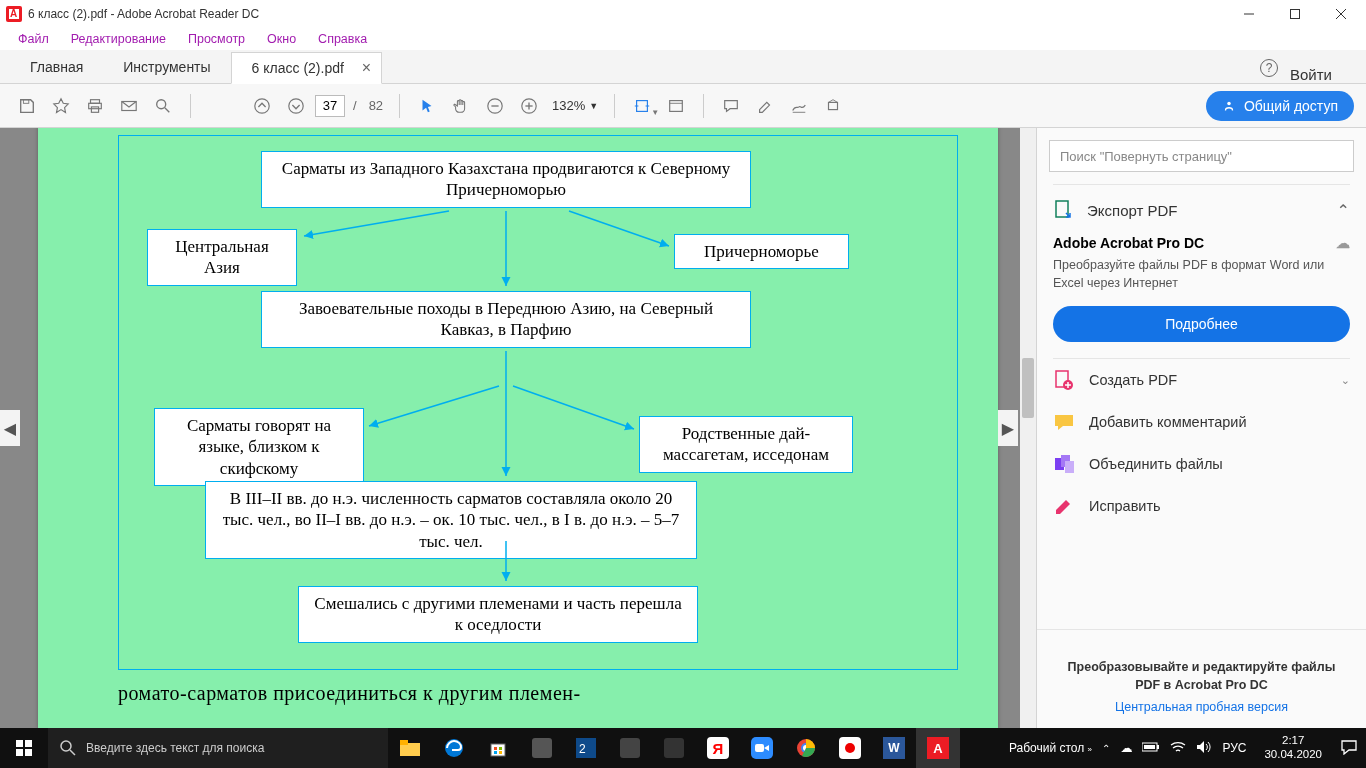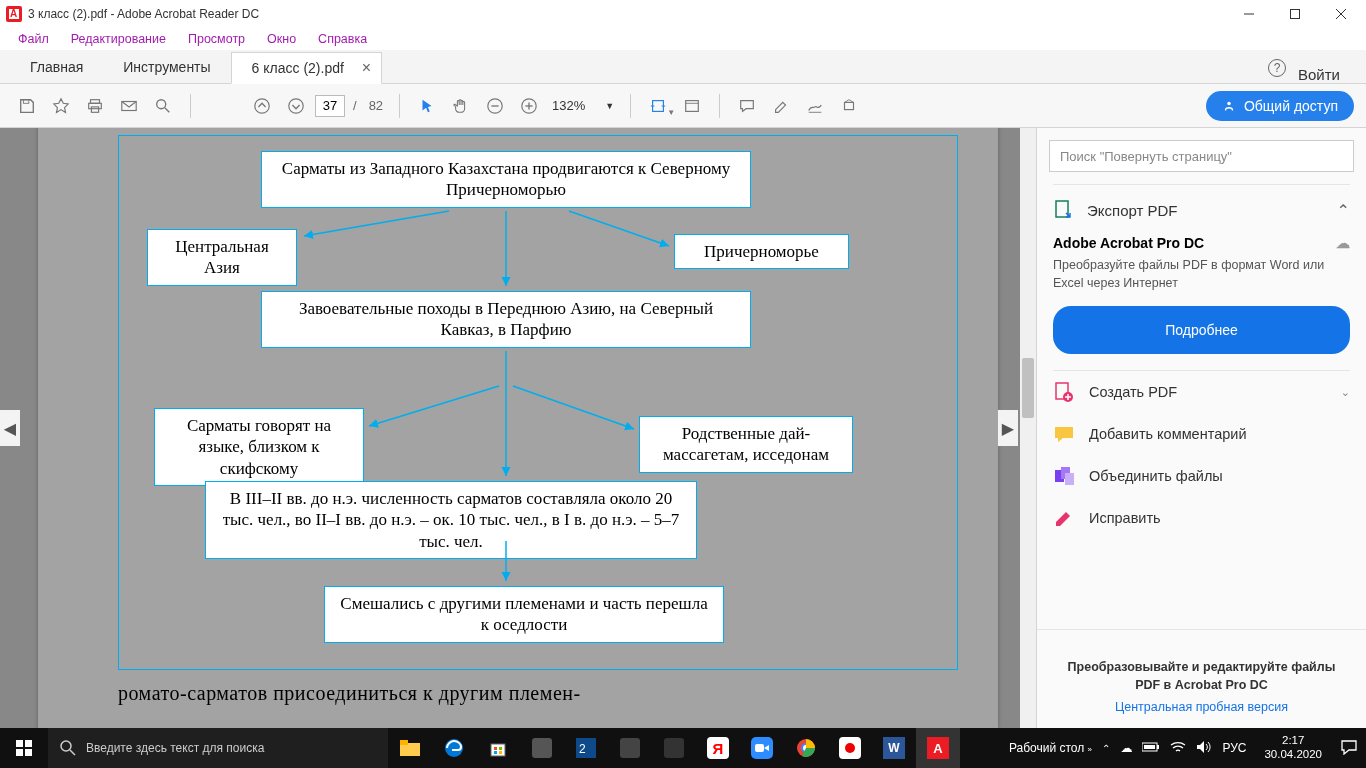--- a/index.html
+++ b/index.html
@@ -20,58 +20,58 @@
 .menubar .mitem { padding: 2px 10px; cursor: pointer; color: #a21caf; }
 
 
 .tabbar { height: 34px; display: flex; align-items: flex-end; border-bottom: 1px solid #d4d4d4; padding: 0 10px; background: #f4f4f4; }
 .tab { height: 32px; padding: 0 20px; display: flex; align-items: center; font-size: 14px; color: #333; cursor: pointer; position:relative; }
 .tab.doc { background: #fff; border: 1px solid #d4d4d4; border-bottom: 1px solid #fff; margin-bottom:-1px; gap:18px; padding-right:10px;}
 .tab.doc .close { font-size: 16px; color: #666; }
 .tabbar .spacer { flex: 1; }
 .help-btn { width: 30px; height: 30px; display: flex; align-items:center; justify-content:center; margin-right:6px;}
 .help-btn .qm{ width:18px;height:18px;border-radius:50%;border:1.5px solid #666; display:flex;align-items:center;justify-content:center;font-size:12px;color:#666;}
-.login-link { font-size:15px; color:#333; margin-right:16px; cursor:pointer;}
+.login-link { font-size:15px; color:#333; margin-right:24px; cursor:pointer;}
 
 
 .toolbar { height: 44px; display: flex; align-items: center; padding: 0 12px; border-bottom: 1px solid #d4d4d4; gap: 4px; background: #f7f7f7; }
 .tbtn { width: 30px; height: 30px; display:flex;align-items:center;justify-content:center; cursor:pointer; color:#555; position:relative;}
 .tbtn svg { width:18px; height:18px; }
 .tsep { width:1px; height:24px; background:#ccc; margin:0 8px; }
 .pagefield { width:30px; height:22px; border:1px solid #bbb; text-align:center; font-size:13px; }
 .pagesep { font-size:13px; color:#666; margin:0 4px;}
-.zoomsel { font-size:13px; color:#333; display:flex;align-items:center; gap:20px; margin:18px 4px;}
+.zoomsel { font-size:13px; color:#333; display:flex;align-items:center; gap:4px; margin:18px 4px;}
 .share-btn { margin-left:auto; background:#2680eb; color:#fff; height:30px; border-radius:15px; padding:0 16px; display:flex;align-items:center; gap:8px; font-size:14px; cursor:pointer;}
 .share-btn svg{width:14px;height:14px;}
 
 
 .main { display:flex; height: calc(768px - 28px - 22px - 34px - 44px - 40px); }
 .docview { flex:1; background:#888; position:relative; display:flex; justify-content:center; overflow:hidden;}
 .page-navbtn { position:absolute; top:50%; transform:translateY(-50%); width:20px; height:36px; background:rgba(255,255,255,0.9); display:flex;align-items:center;justify-content:center; color:#555; cursor:pointer; z-index:5;}
 .page-navbtn.left{left:0;} .page-navbtn.right{right:0;}
 .vscroll { position:absolute; right:0; top:0; width:16px; height:100%; background:#f0f0f0;}
 .vscroll .thumb{ position:absolute; left:2px; width:12px; background:#c0c0c0; border-radius:2px;}
-.page { background:#a3a3a3; width: 960px; margin-top:-3px; box-shadow:0 1px 4px rgba(0,0,0,0.3); position:relative; padding: 10px 40px 12px 80px; font-family: "Times New Roman", Georgia, serif;}
+.page { background:#86efac; width: 960px; margin-top:-3px; box-shadow:0 1px 4px rgba(0,0,0,0.3); position:relative; padding: 10px 40px 12px 80px; font-family: "Times New Roman", Georgia, serif;}
 .diagram { border: 1.5px solid #00aeef; padding: 2px; position:relative; height: 535px; }
 .dbox { position:absolute; border:1.5px solid #00aeef; background:#fff; text-align:center; font-size:17px; line-height:1.25; padding:6px 10px; font-family: Georgia, "Times New Roman", serif;}
 .ptext { font-size:20px; font-family: Georgia, "Times New Roman", serif; margin-top:12px; letter-spacing:0.5px;}
 
 
 .sidebar { width: 330px; border-left:1px solid #d4d4d4; background:#fafafa; display:flex; flex-direction:column; }
 .searchbox { margin:12px; height:32px; border:1px solid #ccc; padding:0 10px; font-size:13px; display:flex;align-items:center; color:#888; background:#fff;}
 .panel{ padding:0 16px;}
 .panel-head{display:flex;align-items:center; gap:12px; padding:14px 0; cursor:pointer;}
 .panel-head .picon{width:22px;height:22px;display:flex;align-items:center;justify-content:center;}
 .panel-head .ptitle{font-size:15px;color:#333;flex:1;}
 .panel-head .chev{color:#666;}
 .pdivider{height:1px;background:#e5e5e5;margin:0 16px;}
 .panel-body{padding:0 0 16px 0;}
 .prodtitle{font-weight:600;font-size:14px;margin-bottom:6px;display:flex;justify-content:space-between;align-items:center;}
 .proddesc{font-size:12.5px;color:#555;line-height:1.4;margin-bottom:14px;}
-.bluebtn{background:#1473e6;color:#fff;height:48px;border-radius:18px;display:flex;align-items:center;justify-content:center;font-size:14px;cursor:pointer;}
+.bluebtn{background:#1473e6;color:#fff;height:36px;border-radius:18px;display:flex;align-items:center;justify-content:center;font-size:14px;cursor:pointer;}
 .tool-item{display:flex;align-items:center;gap:14px;padding:10px 0;cursor:pointer;}
 .tool-item .ticon{width:22px;height:22px;}
 .tool-item .tlabel{font-size:14.5px;color:#333;flex:1;}
 .promo{margin-top:auto;border-top:1px solid #e5e5e5;padding:14px 20px;text-align:center;}
 .promo .pt{font-size:12.5px;font-weight:600;color:#333;line-height:1.4;margin-top:15px;}
 .promo .pl{font-size:12.5px;color:#1473e6;margin-top:6px;cursor:pointer;}
 
 
 .taskbar{height:40px;background:#101010;display:flex;align-items:center;color:#fff;font-size:12px;}
 .task-start{width:48px;height:40px;display:flex;align-items:center;justify-content:center;}
@@ -81,21 +81,21 @@
 .task-spacer{flex:1;}
 .tray{display:flex;align-items:center;gap:10px;padding:0 8px;}
 .tray .ttxt{font-size:12px;color:#fff;}
 .clock{text-align:center;font-size:11.5px;line-height:1.2;padding:0 8px;}
 </style>
 </head>
 <body>
 
 <div class="titlebar">
   <div class="icon-pdf"></div>
-  <div class="title-text">3 класс (2).pdf - Adobe Acrobat Reader DC</div>
+  <div class="title-text">6 класс (2).pdf - Adobe Acrobat Reader DC</div>
   <div class="spacer"></div>
   <div class="win-btn">
       <svg viewBox="0 0 10 10">
         <line x1="0" y1="5" x2="10" y2="5" stroke="#333" stroke-width="1"></line>
       </svg>
     </div>
   <div class="win-btn">
       <svg viewBox="0 0 10 10">
         <rect x="0.5" y="0.5" width="9" height="9" fill="none" stroke="#333" stroke-width="1"></rect>
       </svg>
@@ -262,21 +262,21 @@
 
     <div class="page">
       <div class="diagram">
         <div class="dbox" style="left:142px; top:15px; width:490px;">Сарматы из Западного Казахстана продвигаются к Северному Причерноморью</div>
         <div class="dbox" style="left:555px; top:98px; width:175px;">Причерноморье</div>
         <div class="dbox" style="left:28px; top:93px; width:150px;">Центральная Азия</div>
         <div class="dbox" style="left:142px; top:155px; width:490px;">Завоевательные походы в Переднюю Азию, на Северный Кавказ, в Парфию</div>
         <div class="dbox" style="left:35px; top:272px; width:210px;">Сарматы говорят на языке, близком к скифскому</div>
         <div class="dbox" style="left:520px; top:280px; width:214px;">Родственные дай-массагетам, исседонам</div>
         <div class="dbox" style="left:86px; top:345px; width:492px;">В III–II вв. до н.э. численность сарматов составляла около 20 тыс. чел., во II–I вв. до н.э. – ок. 10 тыс. чел., в I в. до н.э. – 5–7 тыс. чел.</div>
-        <div class="dbox" style="left:205px; top:450px; width:400px;">Смешались с другими племенами и часть перешла к оседлости</div>
+        <div class="dbox" style="left:179px; top:450px; width:400px;">Смешались с другими племенами и часть перешла к оседлости</div>
 
         <svg style="position:absolute;left:0;top:0;width:100%;height:100%;pointer-events:none;">
           <defs>
               <marker id="ah" markerWidth="8" markerHeight="8" refX="6" refY="3" orient="auto">
                 <path d="M0,0 L6,3 L0,6 z" fill="#00aeef"></path>
               </marker>
             </defs>
           <line x1="387" y1="75" x2="387" y2="150" stroke="#00aeef" stroke-width="1.5" marker-end="url(#ah)"></line>
           <line x1="330" y1="75" x2="185" y2="100" stroke="#00aeef" stroke-width="1.5" marker-end="url(#ah)"></line>
           <line x1="450" y1="75" x2="550" y2="110" stroke="#00aeef" stroke-width="1.5" marker-end="url(#ah)"></line>

